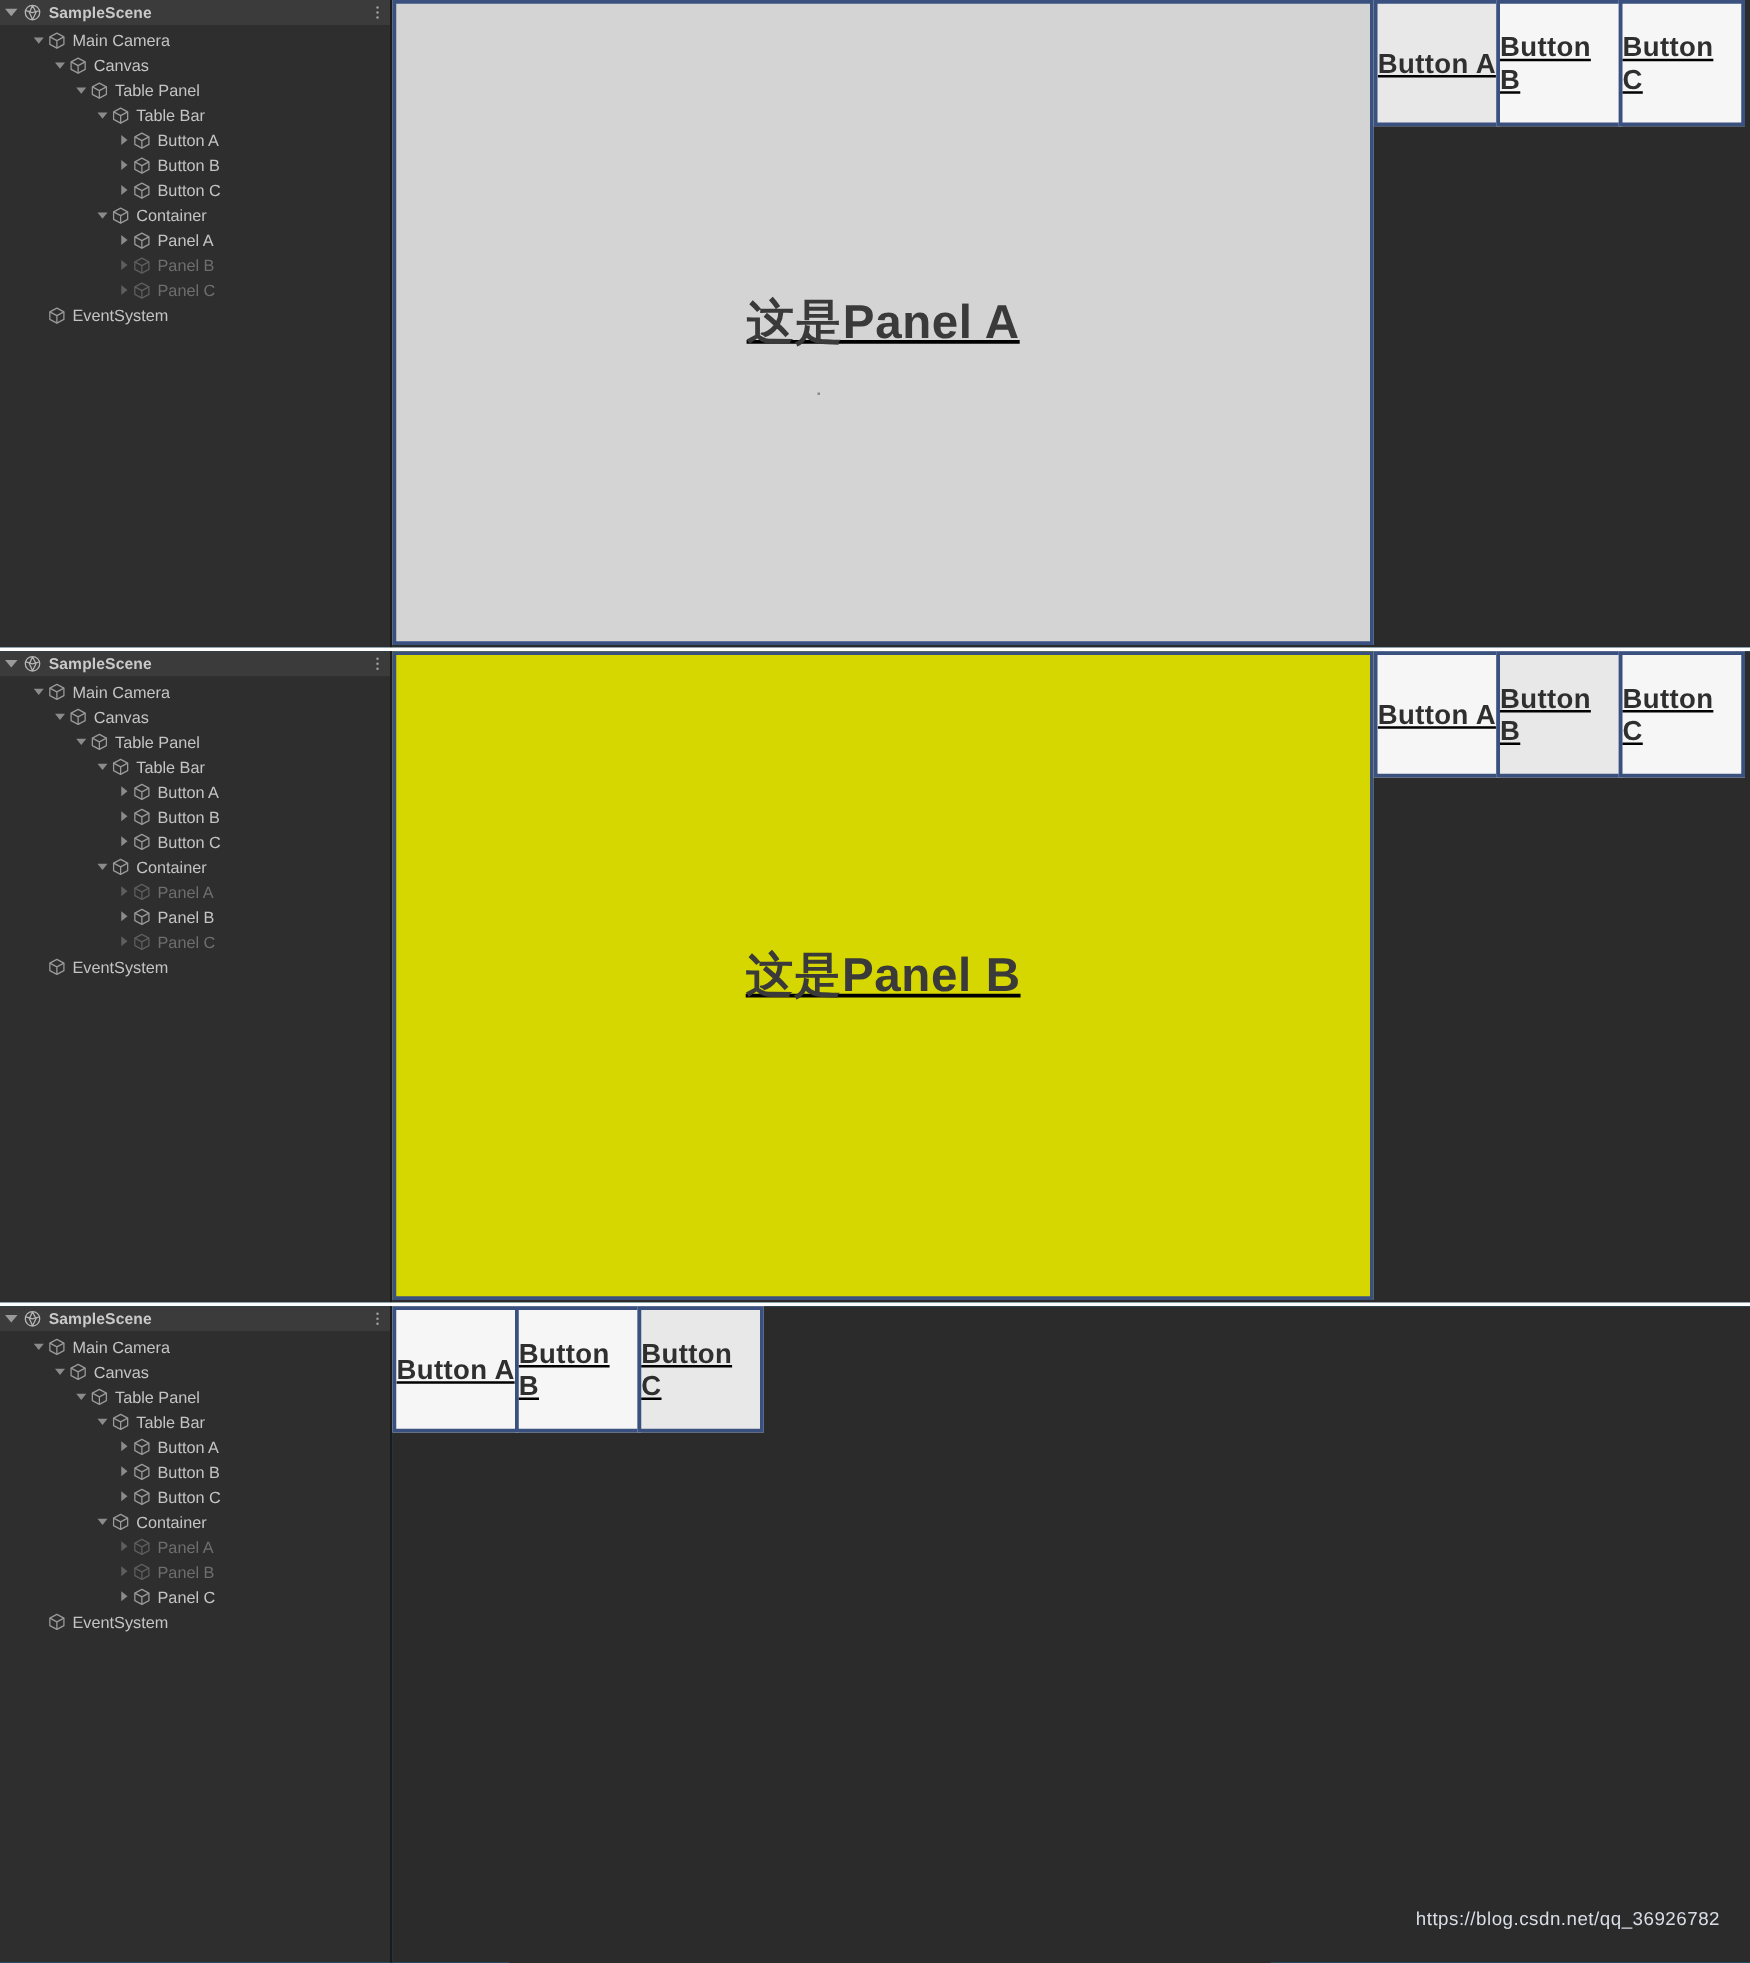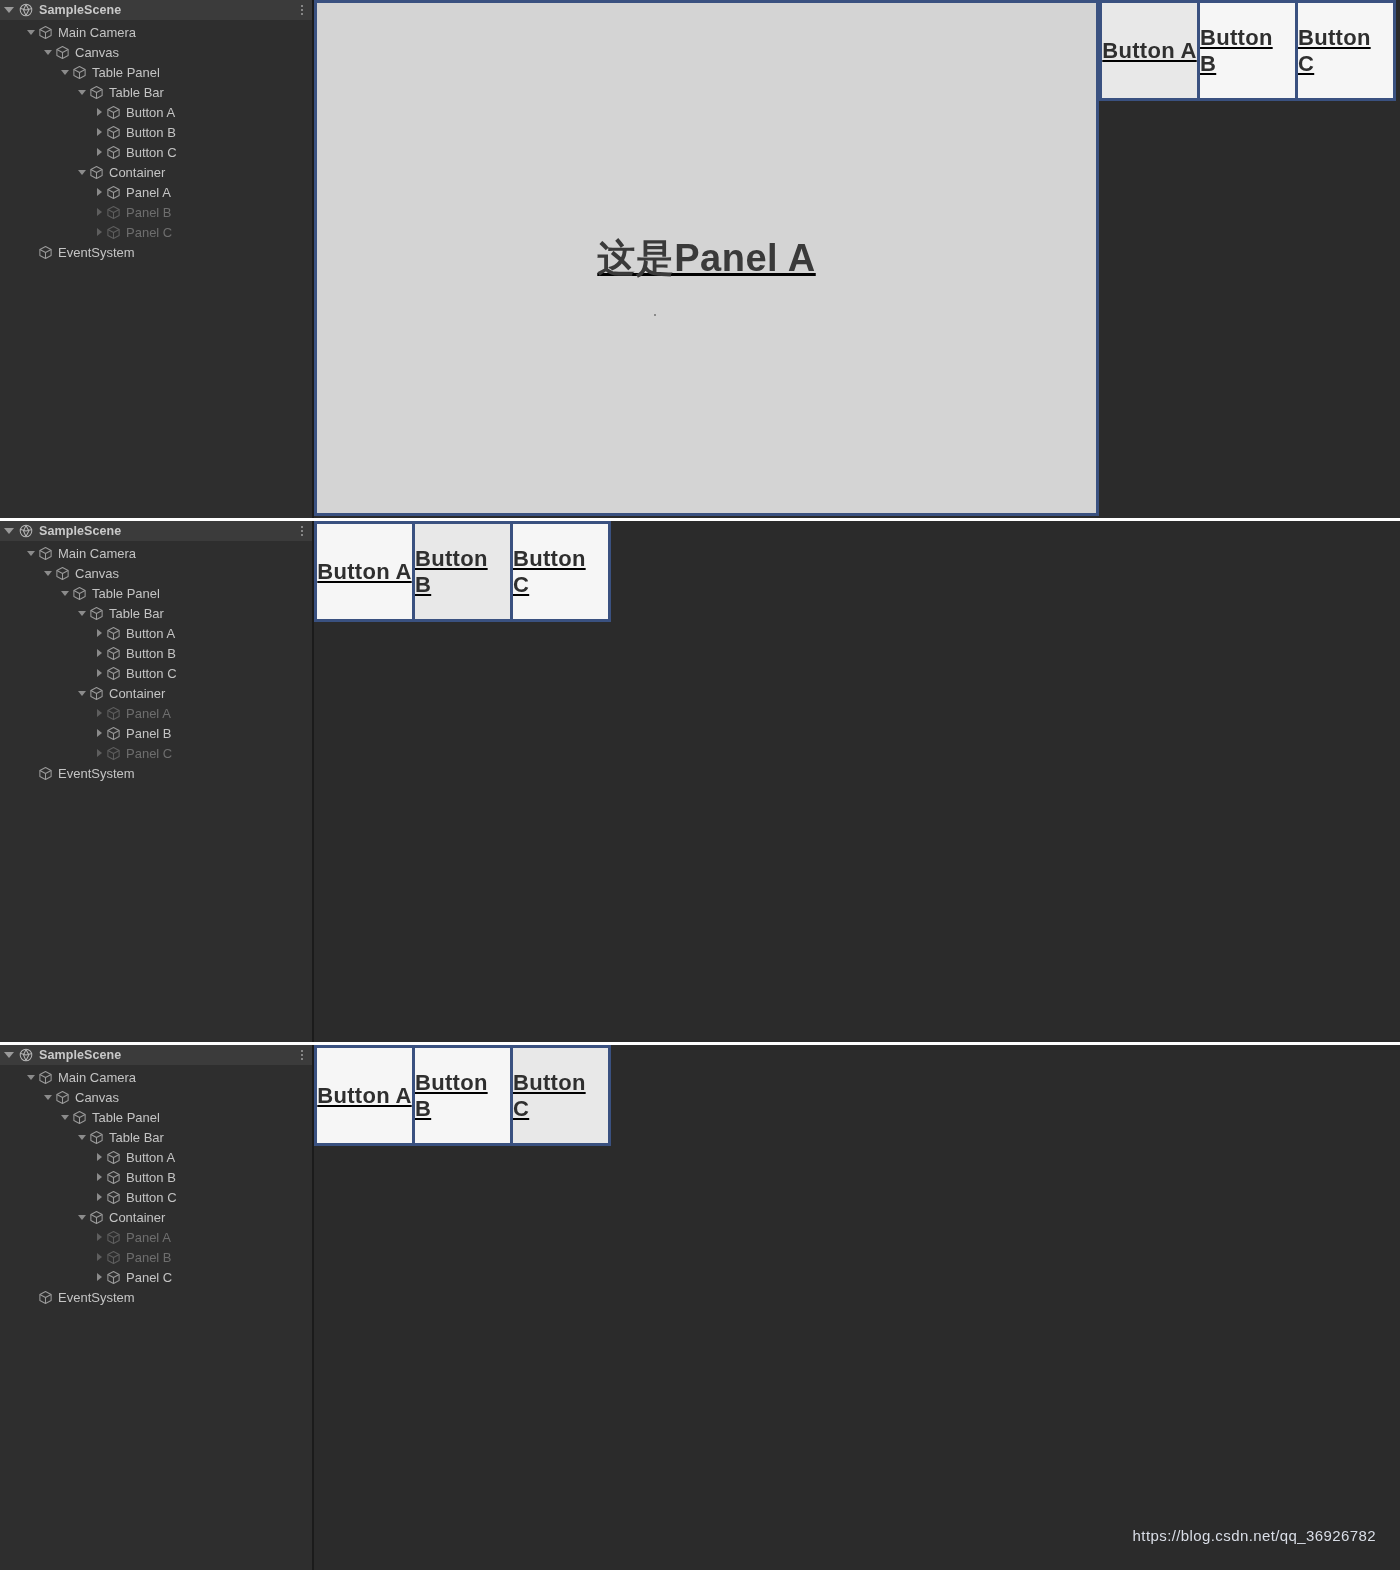--- a/index.html
+++ b/index.html
@@ -429,20 +429,23 @@
             <span class="cube"><svg viewBox="0 0 16 16" width="15" height="15" aria-hidden="true">
                 <path d="M8 1.6 14 4.8v6.4L8 14.4 2 11.2V4.8z" fill="none" stroke="#9a9a9a" stroke-width="1.1" stroke-linejoin="round"></path>
                 <path d="M2 4.8 8 8l6-3.2M8 8v6.4" fill="none" stroke="#9a9a9a" stroke-width="1.1" stroke-linejoin="round"></path>
               </svg></span>
             <span class="lbl">EventSystem</span>
           </div>
         </div>
       </div>
       <div class="gameview">
         <div class="gv-inner">
+          <div class="panel-stage" style="background:#d6d600">
+            <span class="panel-title">这是Panel B</span>
+          </div>
           <div class="tab-bar">
             <div class="tab-btn">
               <span class="tab-label">Button A</span>
             </div>
             <div class="tab-btn active">
               <span class="tab-label">Button B</span>
             </div>
             <div class="tab-btn">
               <span class="tab-label">Button C</span>
             </div>

